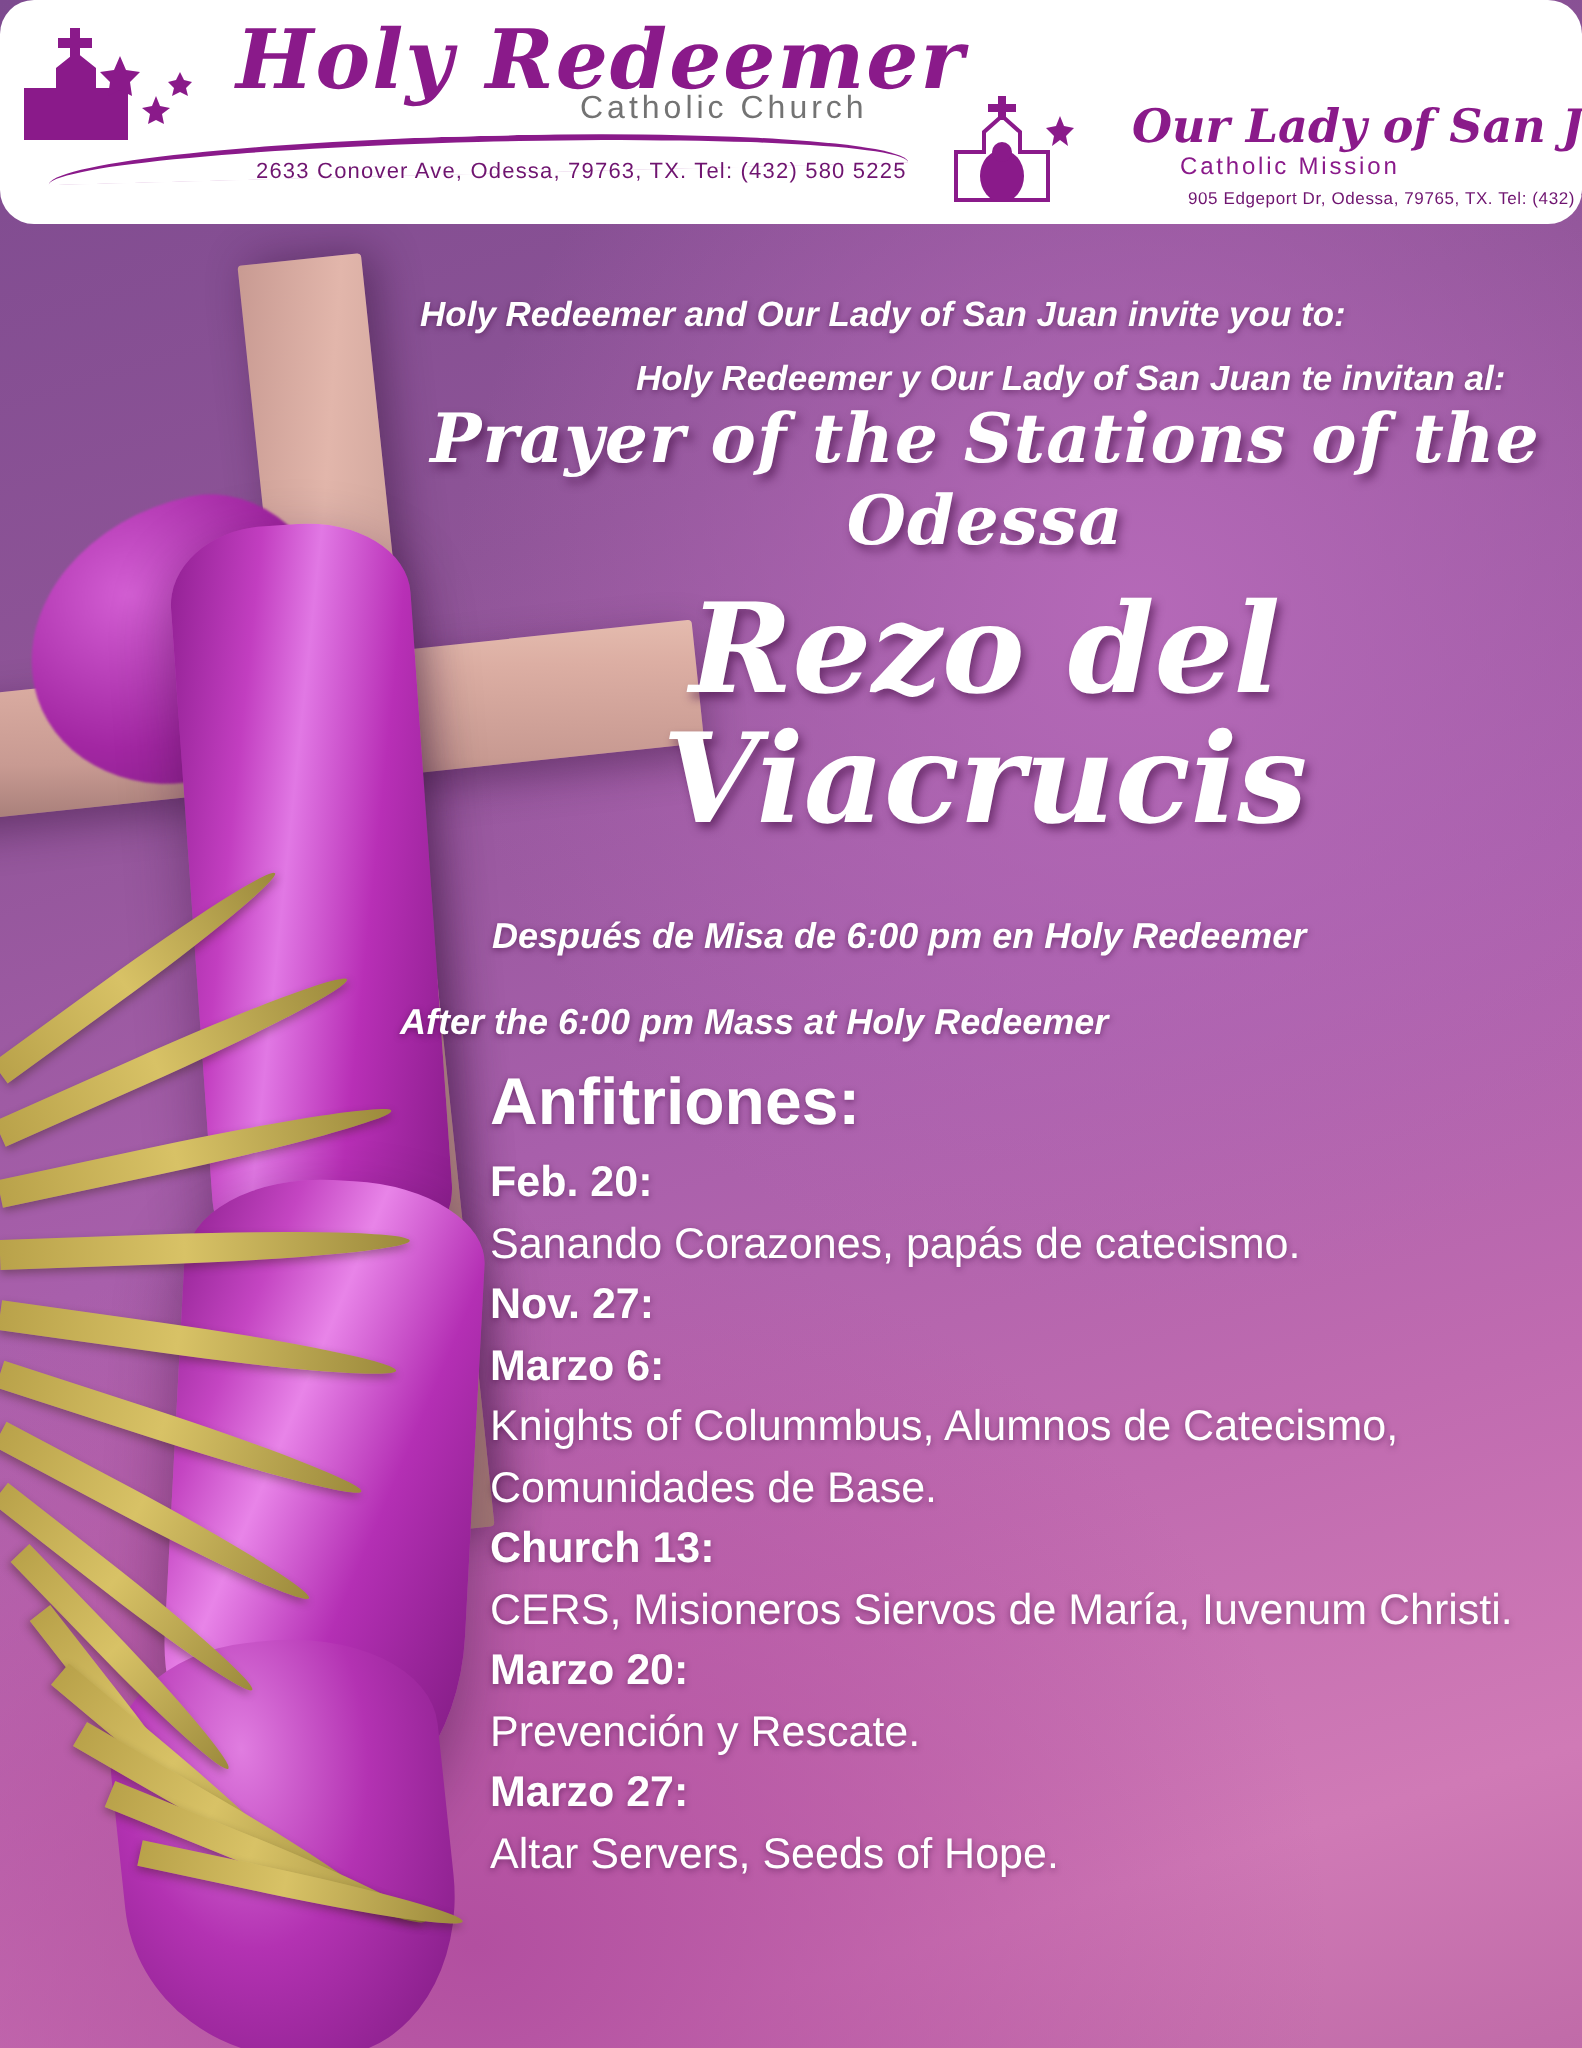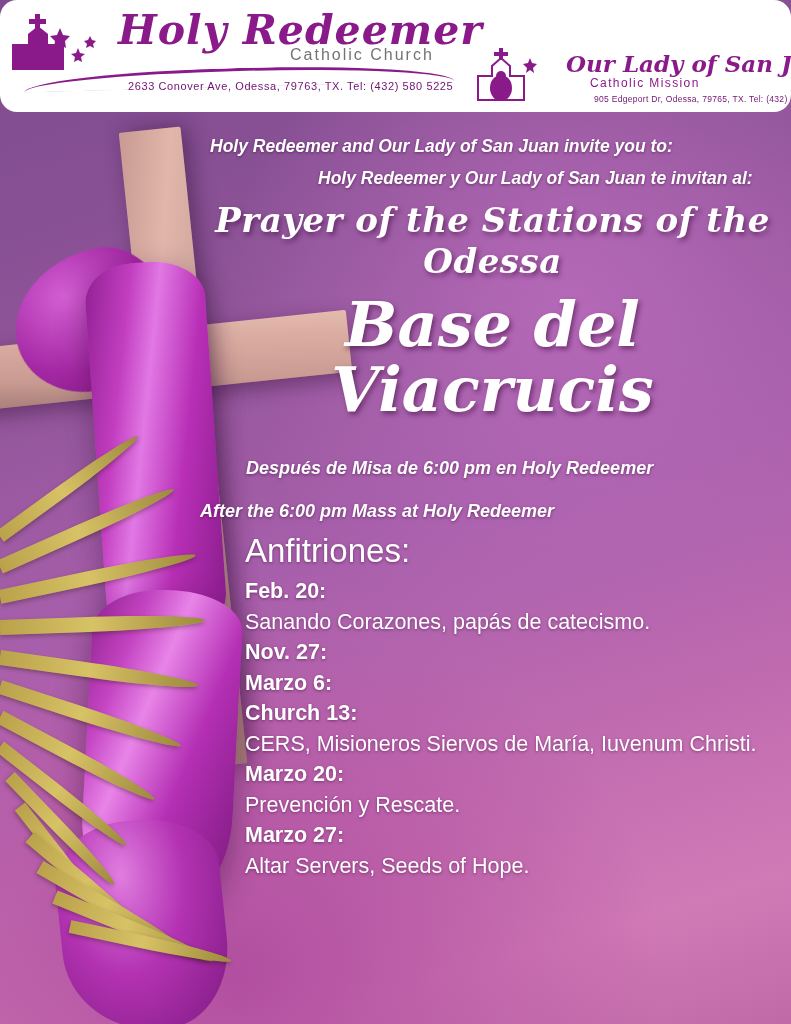--- a/index.html
+++ b/index.html
@@ -155,21 +155,21 @@
   .olsj-addr {
     position: absolute; left: 594px; top: 94px;
     font-size: 8.5px; letter-spacing: .3px;
     color: #6f1470;
     white-space: nowrap;
   }
 
   
   .invite {
     position: absolute;
-    left: 200px; top: 135px;
+    left: 200px; top: 146px;
     width: 580px;
     color: #ffffff;
     font-weight: bold;
     font-style: italic;
     font-size: 17.5px;
     line-height: 1.35;
     text-shadow: 0 1px 3px rgba(60,10,60,.55);
   }
   .invite .line1 { display: block; text-align: left; padding-left: 10px; }
   .invite .line2 { display: block; text-align: left; padding-left: 118px; margin-top: 8px; }
@@ -213,21 +213,21 @@
 
   .hosts {
     position: absolute;
     left: 245px; top: 532px;
     width: 540px;
     color: #ffffff;
     text-shadow: 0 1px 3px rgba(60,10,60,.5);
   }
   .hosts-heading {
     font-size: 33px;
-    font-weight: normal;
+    font-weight: bold;
     margin-bottom: 6px;
   }
   .host-date {
     font-size: 21.5px;
     font-weight: bold;
     line-height: 1.42;
   }
   .host-names {
     font-size: 21.5px;
     font-weight: normal;
@@ -300,21 +300,21 @@
   </div>
 
   <div class="invite">
     <span class="line1">Holy Redeemer and Our Lady of San Juan invite you to:</span>
     <span class="line2">Holy Redeemer y Our Lady of San Juan te invitan al:</span>
   </div>
 
   <div class="title-block">
     <div class="title-en">Prayer of the Stations of the Odessa</div>
     <div class="title-es">
-      <span class="l1">Base del</span>
+      <span class="l1">Rezo del</span>
       <span class="l2">Viacrucis</span>
     </div>
   </div>
 
   <div class="times">
     <span class="t-es">Después de Misa de 6:00 pm en Holy Redeemer</span>
     <span class="t-en">After the 6:00 pm Mass at Holy Redeemer</span>
   </div>
 
   <div class="hosts">
@@ -322,20 +322,21 @@
 
     <div>
       <div class="host-date">Feb. 20:</div>
       <div class="host-names">Sanando Corazones, papás de catecismo.</div>
     </div>
     <div>
       <div class="host-date">Nov. 27:</div>
     </div>
     <div>
       <div class="host-date">Marzo 6:</div>
+      <div class="host-names">Knights of Colummbus, Alumnos de Catecismo, Comunidades de Base.</div>
     </div>
     <div>
       <div class="host-date">Church 13:</div>
       <div class="host-names">CERS, Misioneros Siervos de María, Iuvenum Christi.</div>
     </div>
     <div>
       <div class="host-date">Marzo 20:</div>
       <div class="host-names">Prevención y Rescate.</div>
     </div>
     <div>

